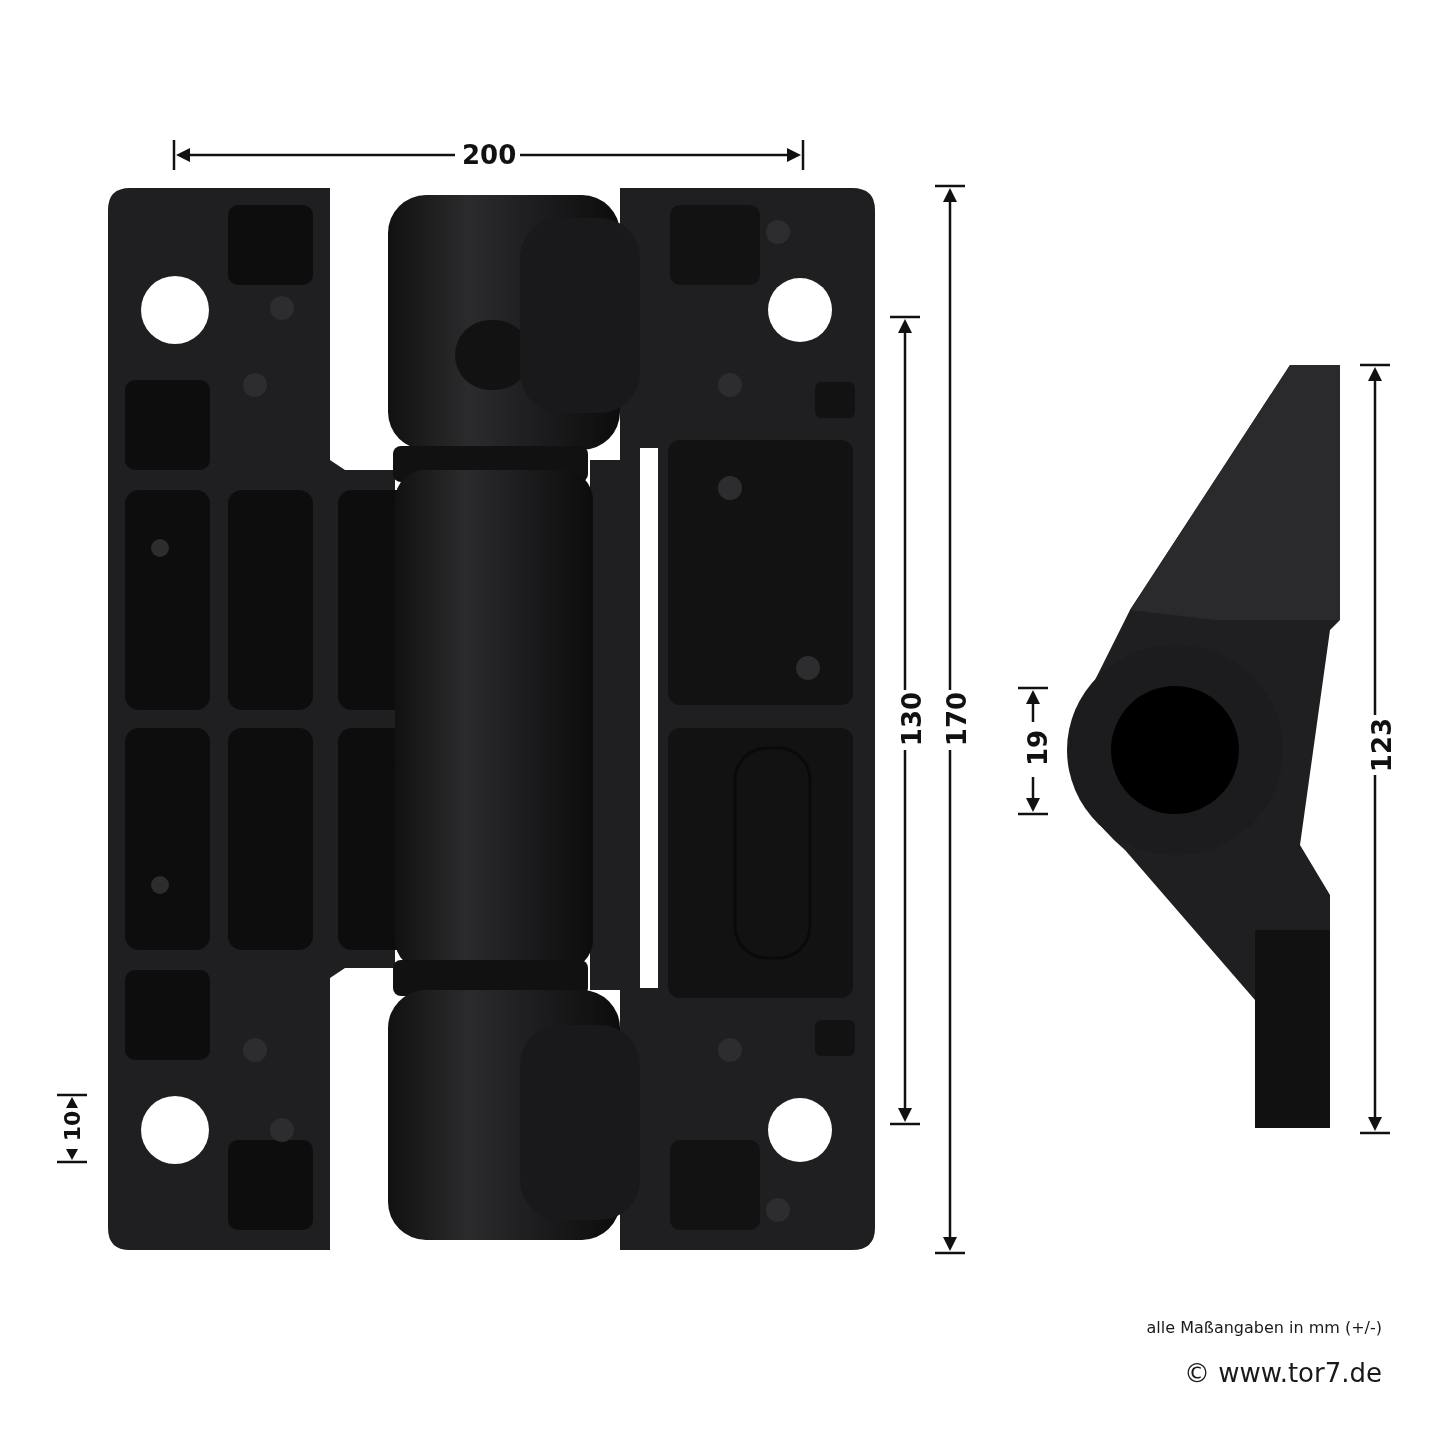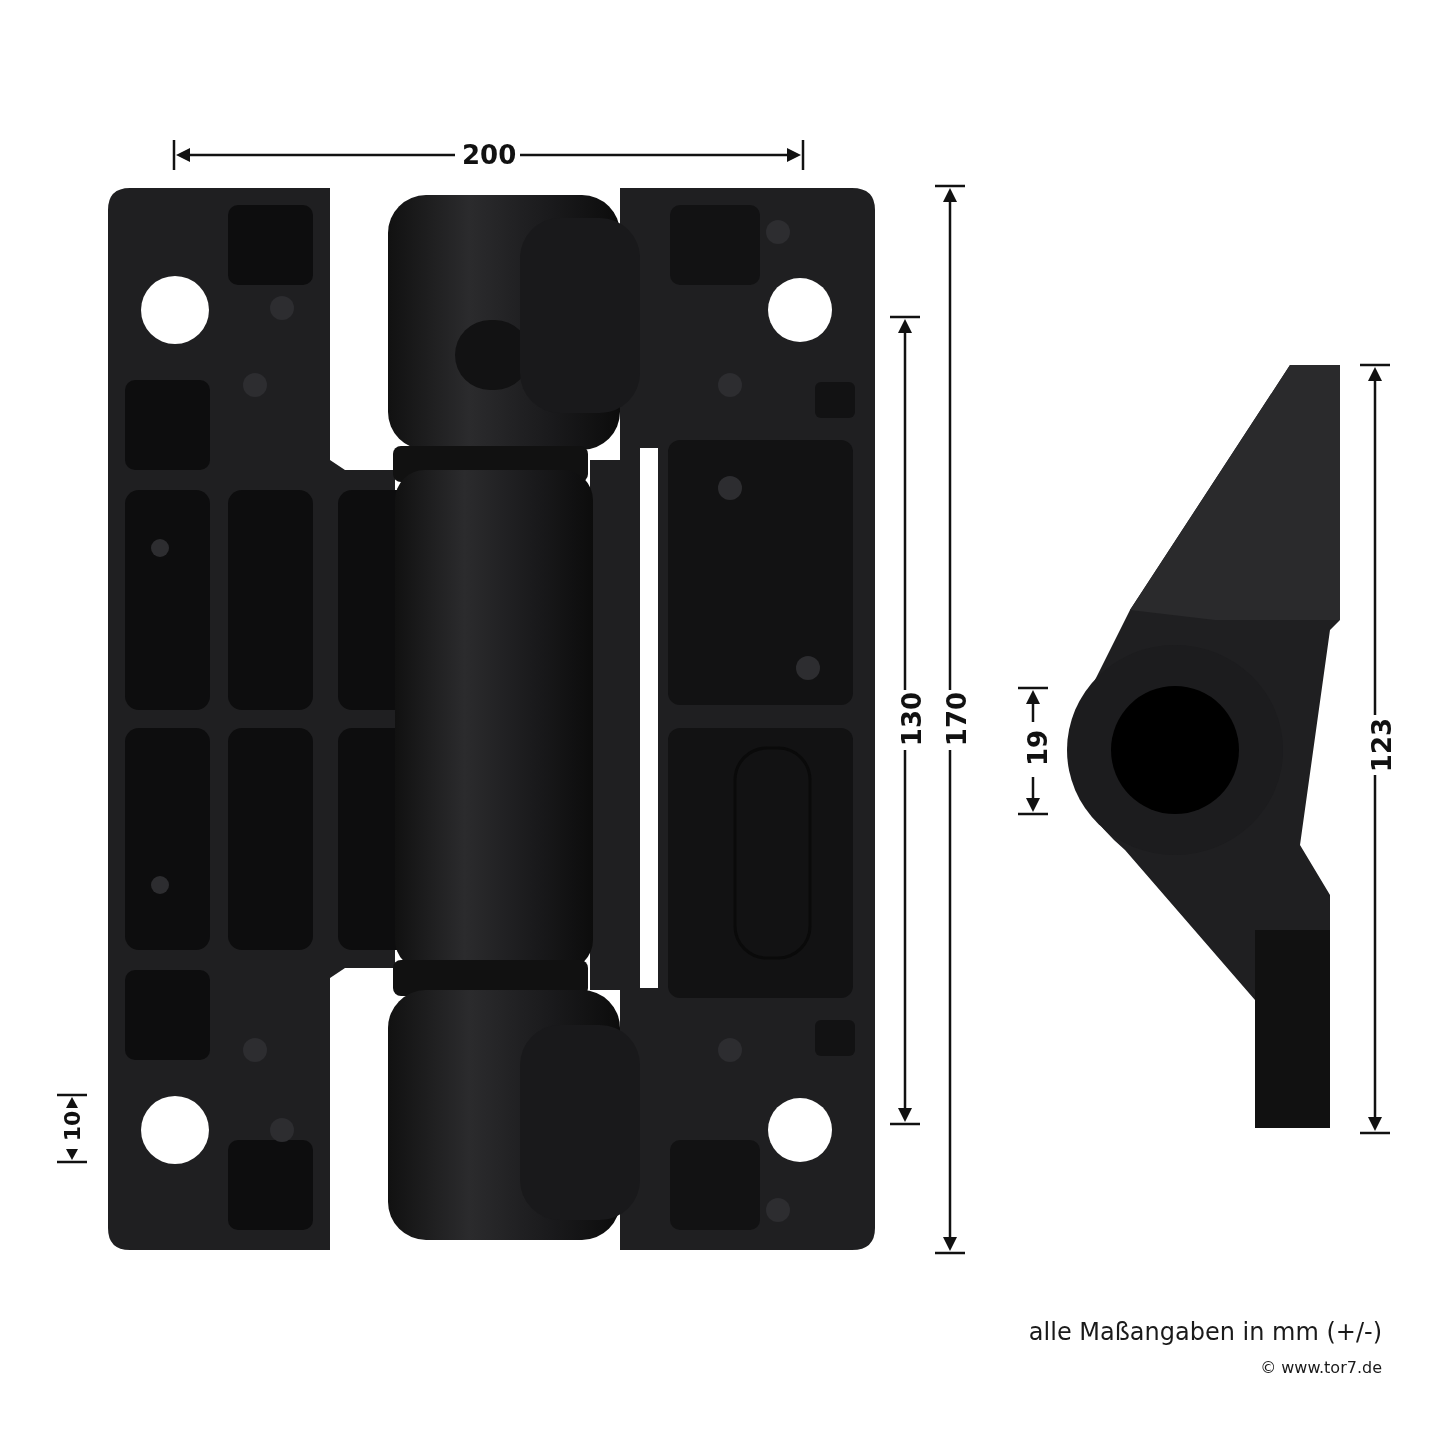--- a/index.html
+++ b/index.html
@@ -1,20 +1,20 @@
 <!DOCTYPE html>
 <html><head>
 <meta charset="utf-8">
 <style>
   html, body { margin:0; padding:0; background:#ffffff; }
   body { width:1440px; height:1440px; position:relative; overflow:hidden; font-family:"DejaVu Sans", sans-serif; }
   .dim-label { position:absolute; font-weight:bold; font-size:26px; color:#111; background:#fff; line-height:1; }
   .vlabel { transform:rotate(-90deg); transform-origin:center; }
-  .footer-note { position:absolute; right:58px; top:1318px; font-family:"DejaVu Sans", sans-serif; font-size:24px; color:#1a1a1a; }
-  .footer-copy { position:absolute; right:58px; top:1358px; font-family:"DejaVu Sans", sans-serif; font-size:16px; color:#1a1a1a; }
+  .footer-note { position:absolute; right:58px; top:1318px; font-family:"DejaVu Sans", sans-serif; font-size:16px; color:#1a1a1a; }
+  .footer-copy { position:absolute; right:58px; top:1358px; font-family:"DejaVu Sans", sans-serif; font-size:26px; color:#1a1a1a; }
 </style>
 </head>
 <body>
 
 <svg width="1440" height="1440" style="position:absolute;left:0;top:0" viewBox="0 0 1440 1440">
   <defs>
     <linearGradient id="knuckle" x1="0" x2="1" y1="0" y2="0">
       <stop offset="0" stop-color="#111"></stop>
       <stop offset="0.35" stop-color="#2b2b2d"></stop>
       <stop offset="0.7" stop-color="#1a1a1c"></stop>

